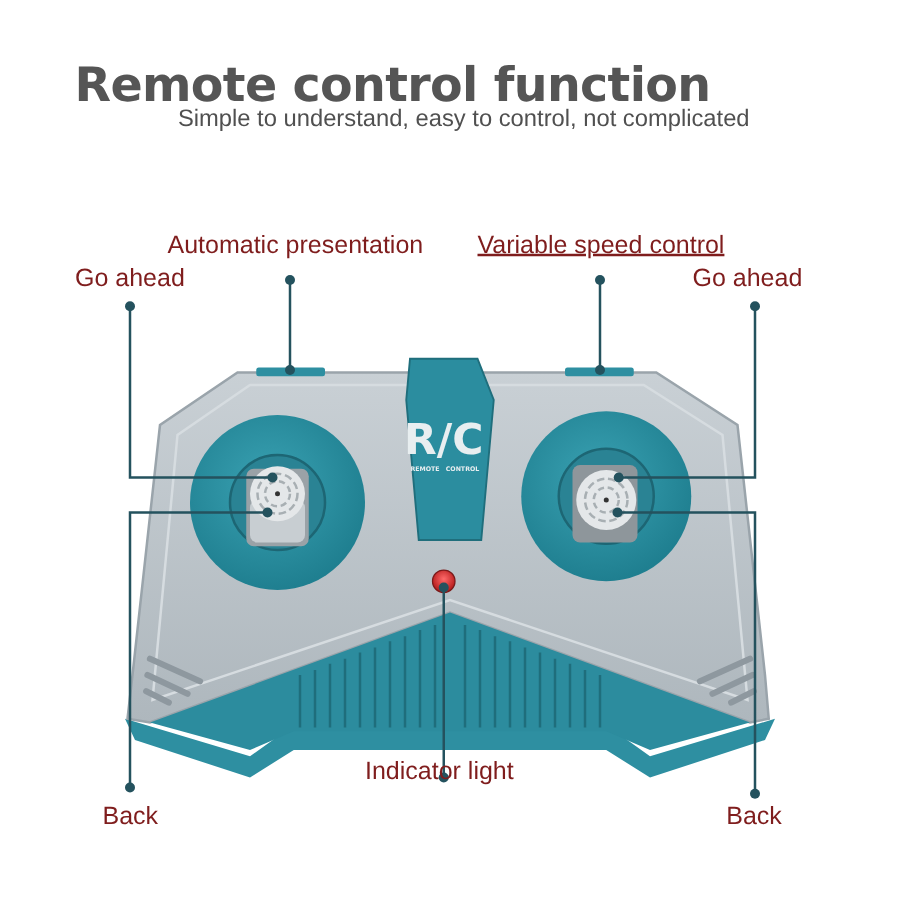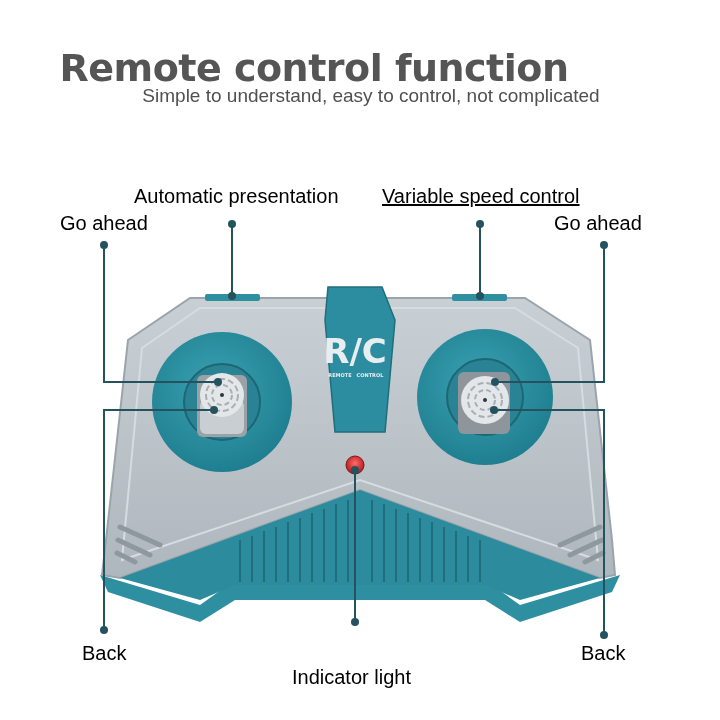--- a/index.html
+++ b/index.html
@@ -3,21 +3,21 @@
 <meta charset="utf-8">
 <style>
   html, body { margin: 0; padding: 0; background: #ffffff; }
   body { width: 720px; height: 720px; position: relative; overflow: hidden;
          font-family: "Liberation Sans", sans-serif; }
   .title { position: absolute; left: 0; width: 628px; top: 46px; text-align: center;
            font-family: "DejaVu Sans", sans-serif; font-weight: bold; font-size: 38px;
            color: #555555; letter-spacing: -0.5px; }
   .subtitle { position: absolute; left: 0; width: 742px; top: 85px; text-align: center;
               font-size: 19px; color: #505050; }
-  .label { position: absolute; font-size: 20px; color: #000000; white-space: nowrap; }
+  .label { position: absolute; font-size: 20px; color: #7f1d1d; white-space: nowrap; }
   svg.art { position: absolute; left: 0; top: 0; }
 </style>
 </head>
 <body>
 
 <div class="title">Remote control function</div>
 <div class="subtitle">Simple to understand, easy to control, not complicated</div>
 
 <svg class="art" width="720" height="720" viewBox="0 0 720 720">
   <defs>
@@ -137,13 +137,13 @@
       <circle cx="355" cy="470" r="4"></circle>
   </g>
 </svg>
 
 <div class="label" style="left:134px; top:185px;">Automatic presentation</div>
 <div class="label" style="left:382px; top:185px;text-decoration:underline;">Variable speed control</div>
 <div class="label" style="left:60px; top:212px;">Go ahead</div>
 <div class="label" style="left:554px; top:212px;">Go ahead</div>
 <div class="label" style="left:82px; top:642px;">Back</div>
 <div class="label" style="left:581px; top:642px;">Back</div>
-<div class="label" style="left:292px; top:666px;">Indicator light</div>
+<div class="label" style="left:292px; top:606px;">Indicator light</div>
 
 </body></html>

